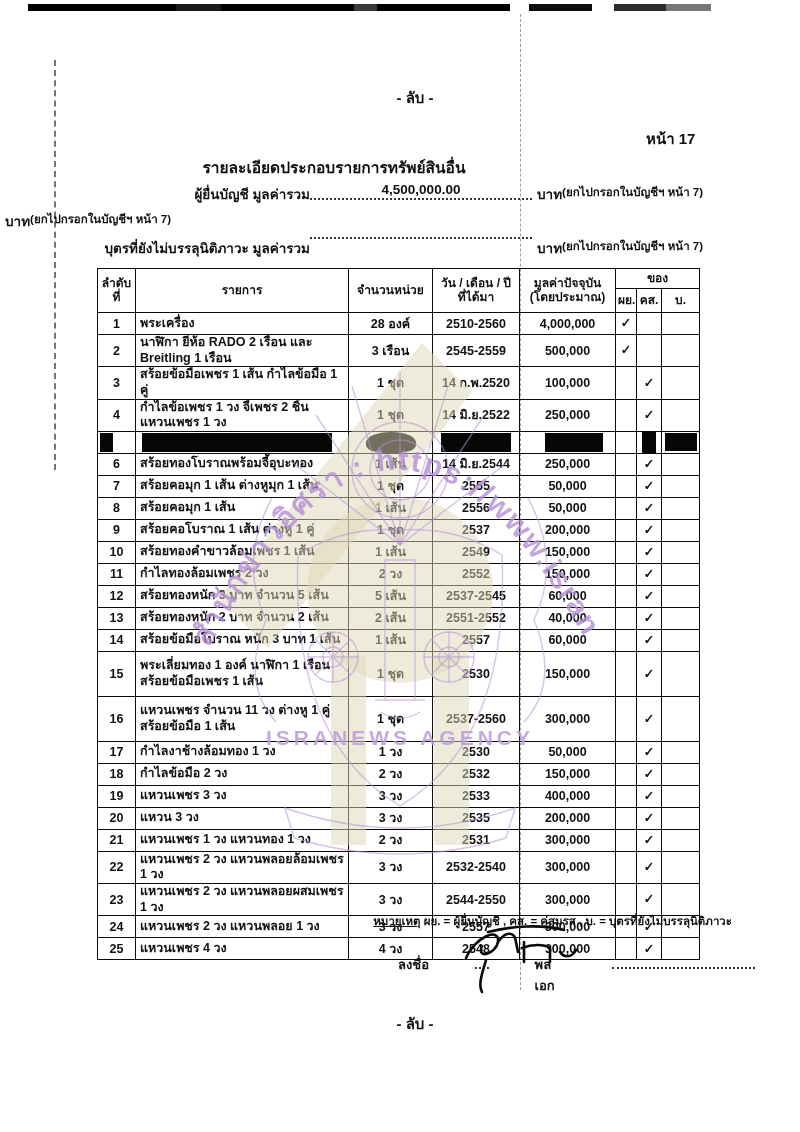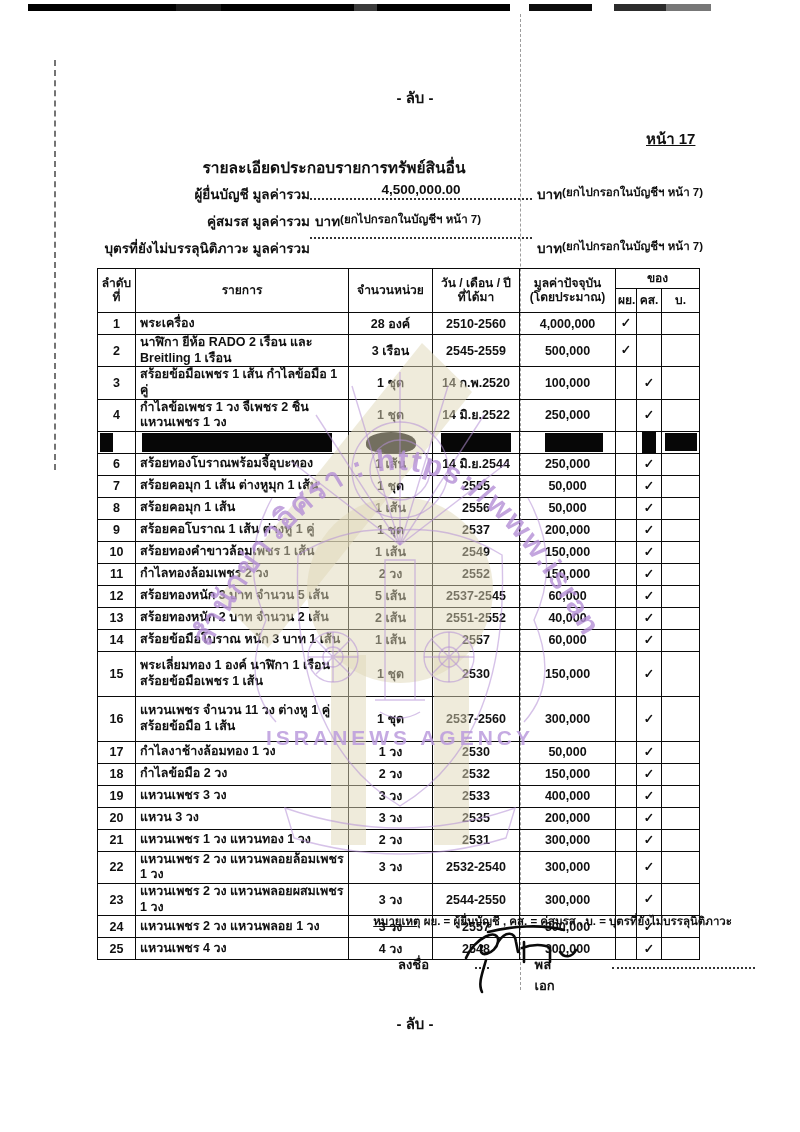--- a/index.html
+++ b/index.html
@@ -8,21 +8,21 @@
     font-family:"Liberation Sans", sans-serif;color:#101010;overflow:hidden;
   }
   .abs{position:absolute;}
   
   .scan-band{top:4px;left:28px;width:742px;height:7px;
     background:linear-gradient(90deg,#000 0 20%,#1a1a1a 20% 26%,#000 26% 44%,#3a3a3a 44% 47%,#000 47% 65%,transparent 65% 67.5%,#0d0d0d 67.5% 76%,transparent 76% 79%,#2c2c2c 79% 86%,#777 86% 92%,transparent 92% 100%);}
   .dotted-left{left:54px;top:60px;height:410px;width:0;border-left:2px dashed rgba(70,70,70,.75);}
   .fold-line{left:520px;top:14px;height:976px;width:0;border-left:1px dashed rgba(90,90,90,.6);}
   
   .secret-top{top:86px;left:30px;width:770px;text-align:center;font-weight:700;font-size:15px;}
-  .page-no{top:127px;left:646px;font-weight:700;font-size:15px;text-decoration:underline;}
+  .page-no{top:127px;left:646px;font-weight:700;font-size:15px;}
   .doc-title{top:155px;left:0;width:668px;text-align:center;font-weight:700;font-size:15.5px;}
   
   .sum-row{left:0;width:800px;display:flex;align-items:flex-start;font-size:13.5px;font-weight:700;}
   .sum-label{width:310px;text-align:right;white-space:nowrap;}
   .sum-dots{width:222px;border-bottom:2px dotted #333;text-align:center;line-height:1.1;}
   .sum-baht{padding-left:5px;white-space:nowrap;}
   .sum-note{padding-left:0;font-size:11.5px;white-space:nowrap;padding-bottom:1px;}
   
   table.assets{position:absolute;left:97px;top:268px;width:602px;border-collapse:collapse;table-layout:fixed;background:transparent;}
   table.assets th,table.assets td{border:1.6px solid #0a0a0a;padding:0 4px;font-size:12.5px;overflow:hidden;}
@@ -65,21 +65,20 @@
 <div class="abs page-no">หน้า 17</div>
 <div class="abs doc-title">รายละเอียดประกอบรายการทรัพย์สินอื่น</div>
 
 <div class="abs sum-row" style="top:183px;">
   <div class="sum-label">ผู้ยื่นบัญชี  มูลค่ารวม</div>
   <div class="sum-dots">4,500,000.00</div>
   <div class="sum-baht">บาท</div>
   <div class="sum-note">(ยกไปกรอกในบัญชีฯ หน้า 7)</div>
 </div>
 <div class="abs sum-row" style="top:210px;">
-  <div class="sum-label">คู่สมรส  มูลค่ารวม</div>
   <div class="sum-baht">บาท</div>
   <div class="sum-note">(ยกไปกรอกในบัญชีฯ หน้า 7)</div>
 </div>
 <div class="abs sum-row" style="top:237px;">
   <div class="sum-label">บุตรที่ยังไม่บรรลุนิติภาวะ  มูลค่ารวม</div>
   <div class="sum-dots"></div>
   <div class="sum-baht">บาท</div>
   <div class="sum-note">(ยกไปกรอกในบัญชีฯ หน้า 7)</div>
 </div>
 

